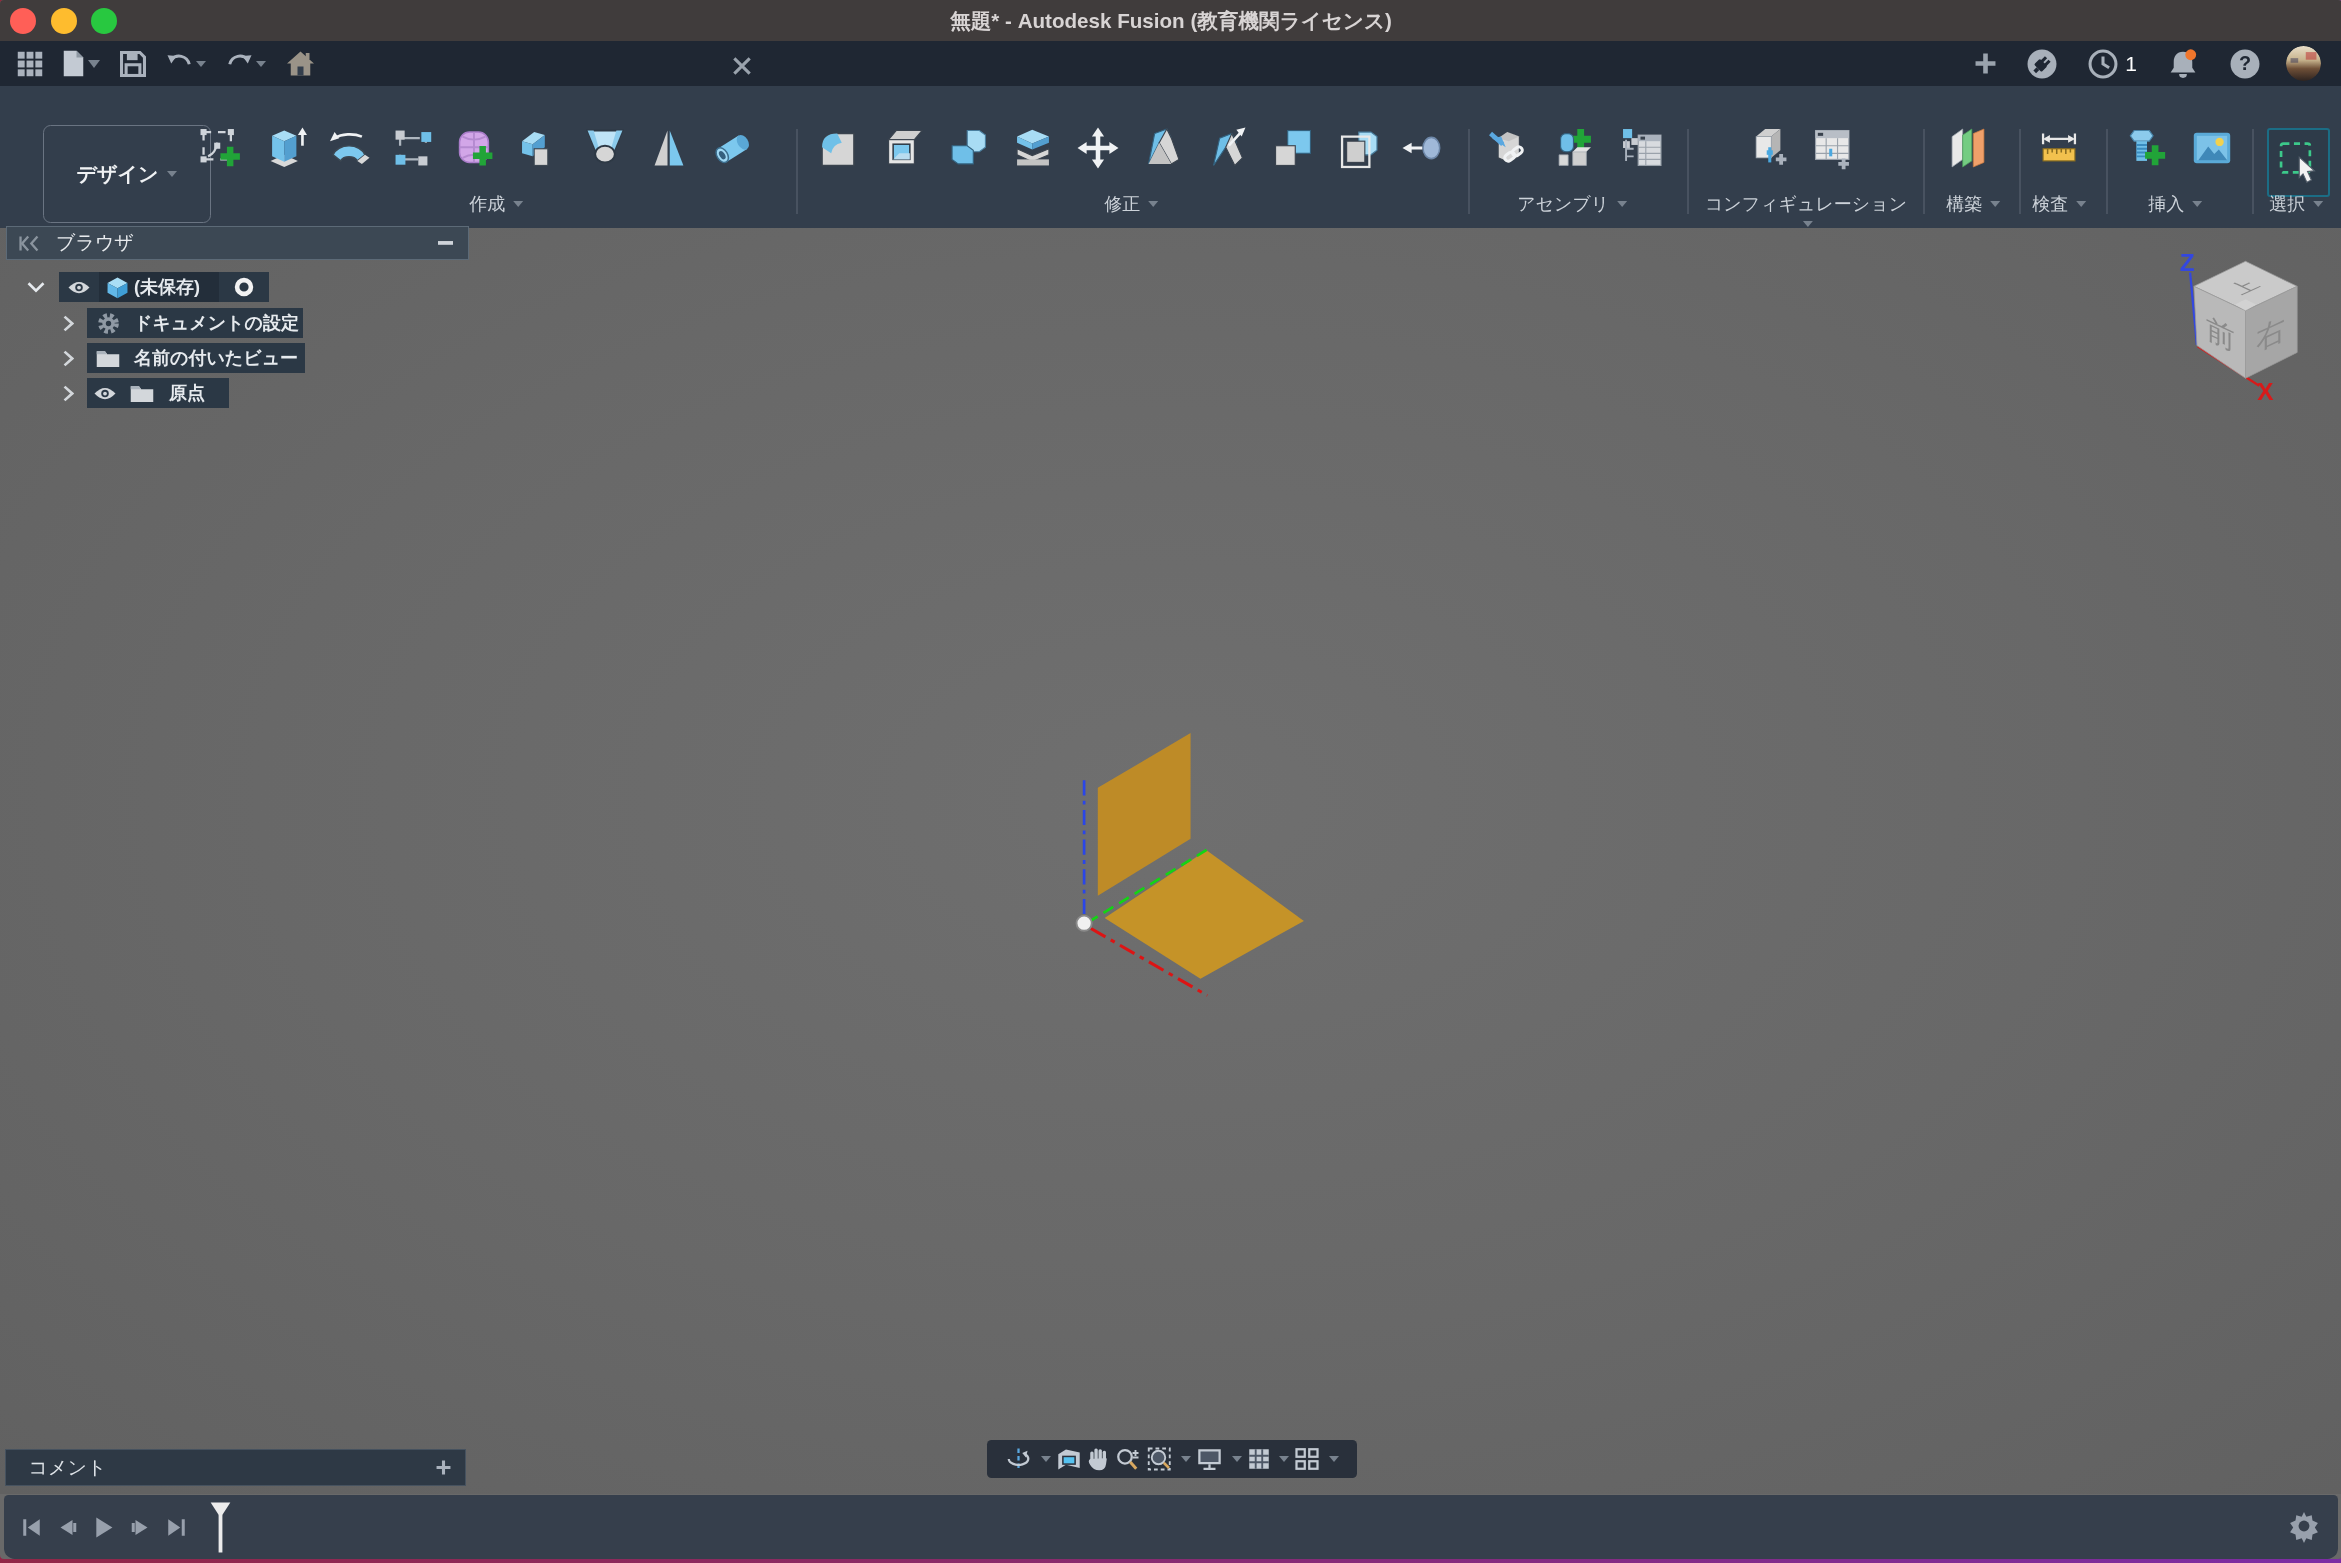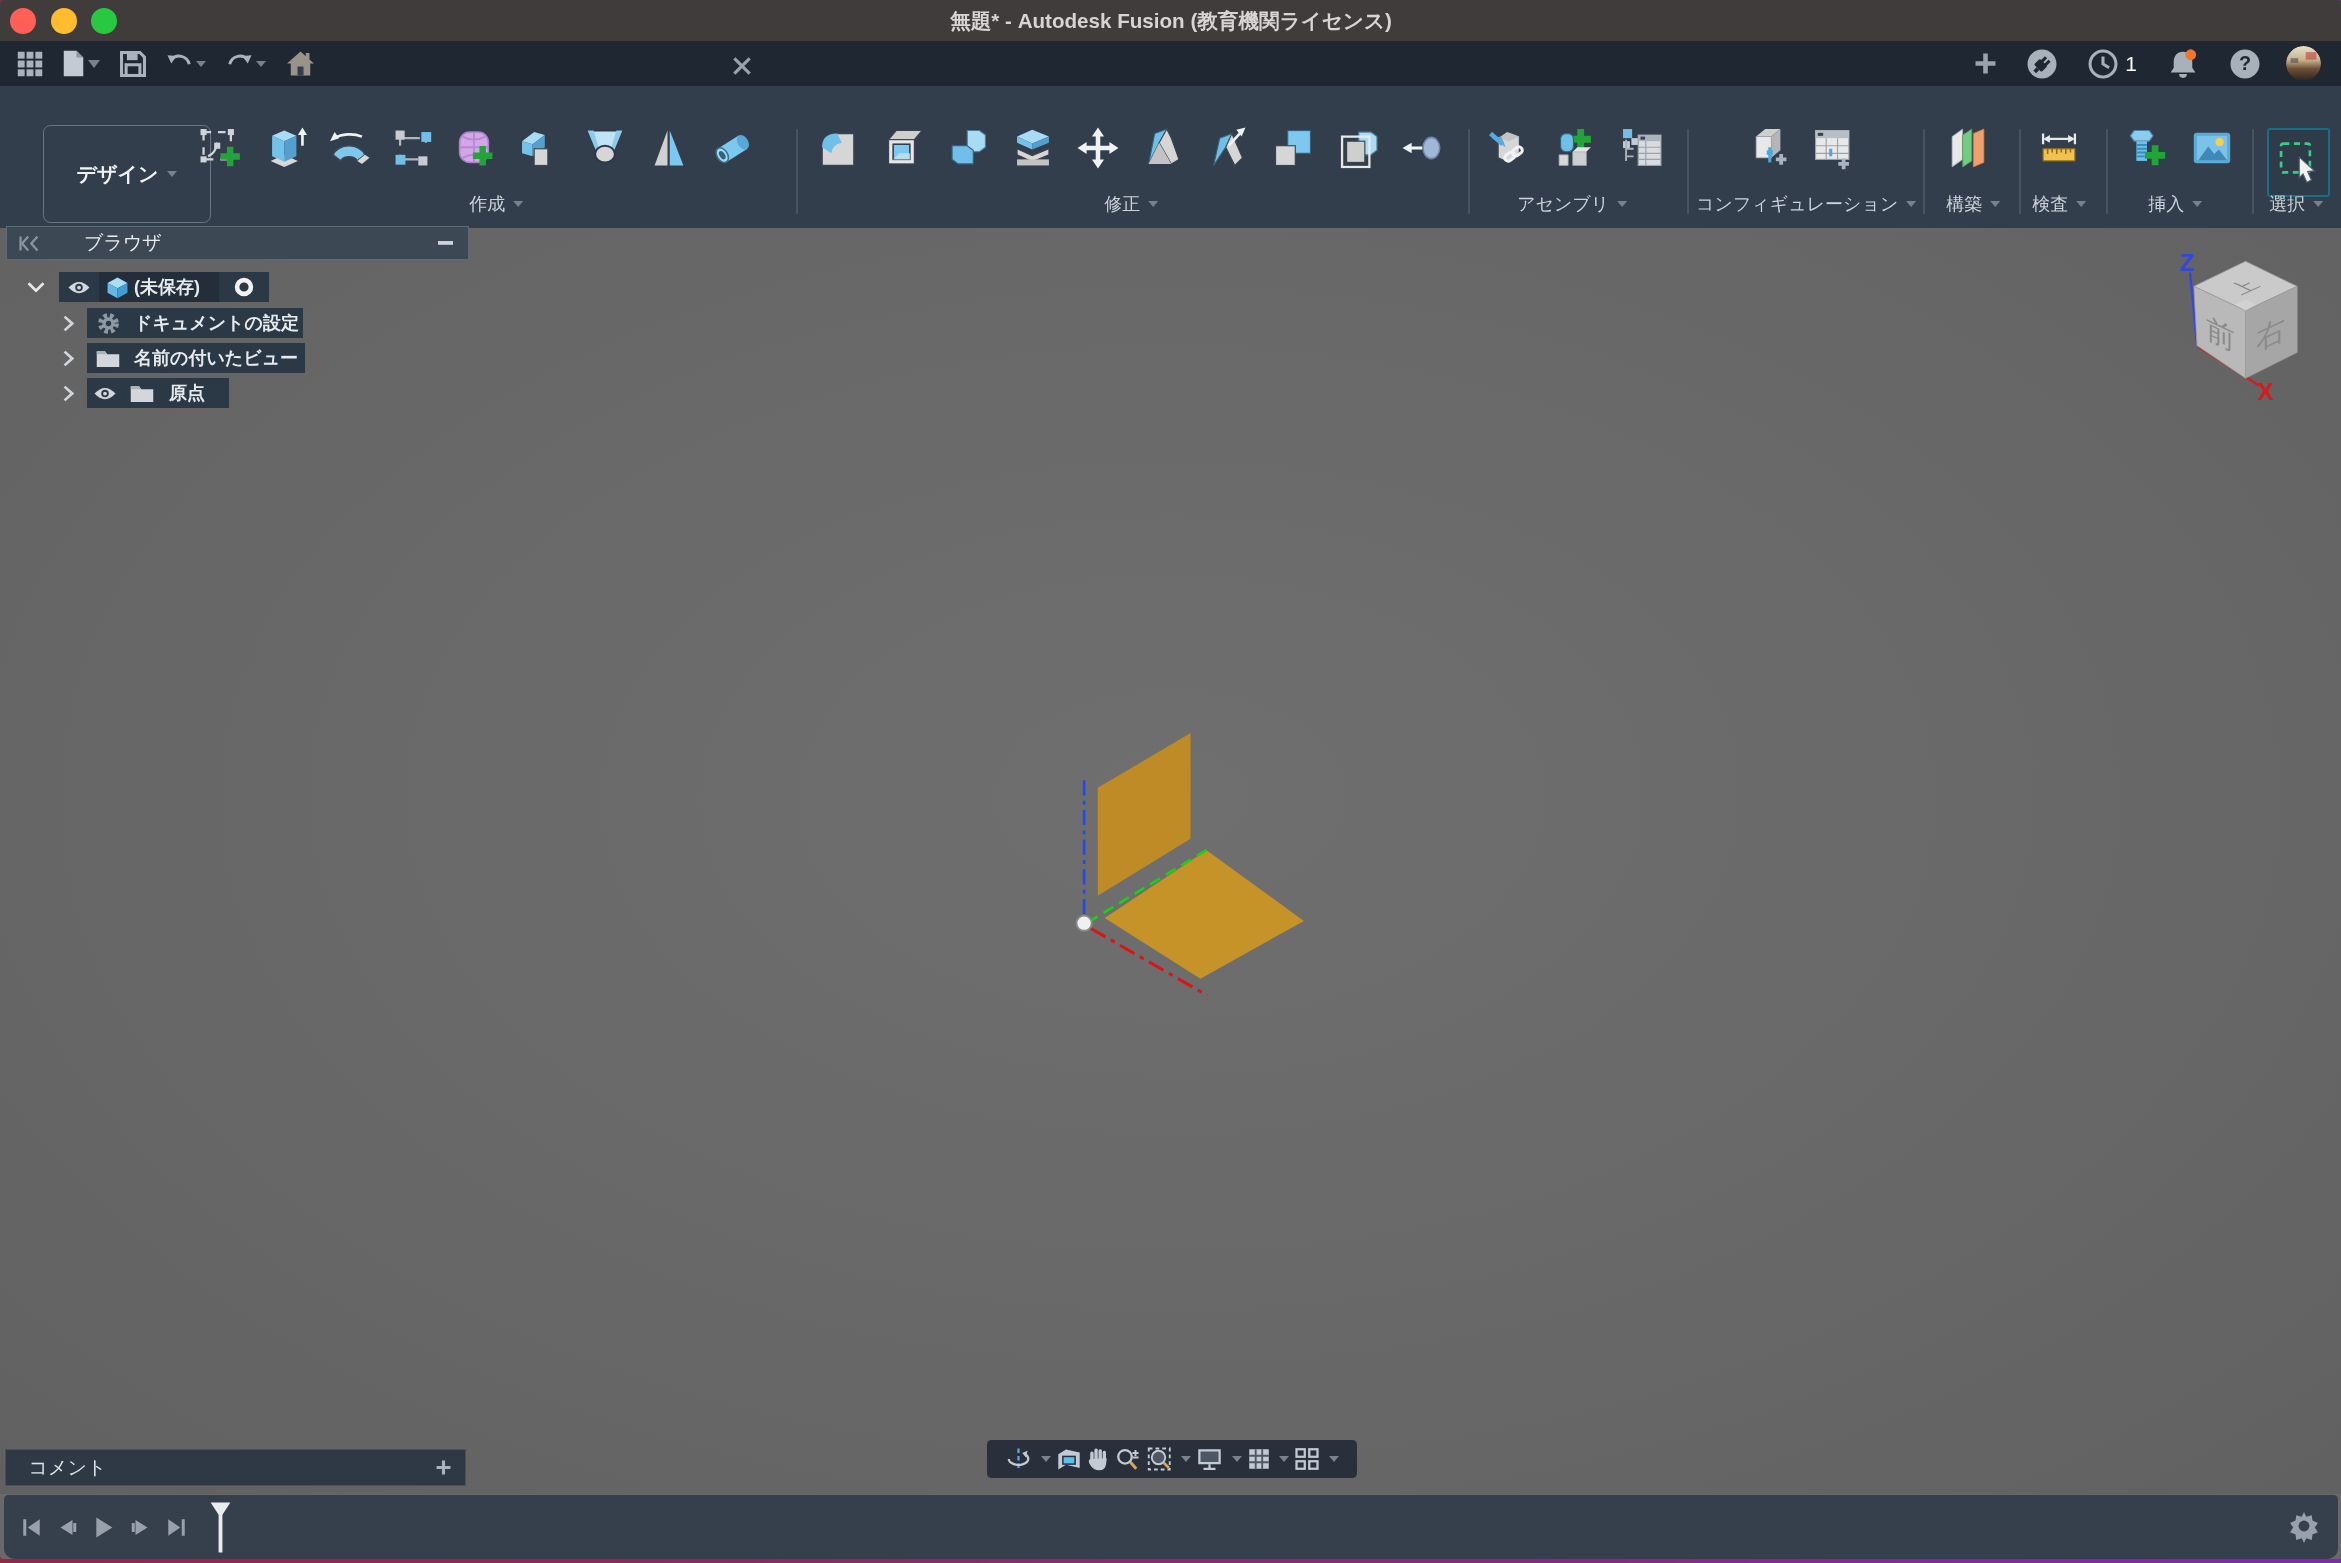--- a/index.html
+++ b/index.html
@@ -41,21 +41,21 @@
   .gdiv{position:absolute;top:43px;width:1.5px;height:85px;background:#485260;}
   .glabel{position:absolute;top:106px;transform:translateX(-50%);display:flex;align-items:center;gap:4.6px;
     color:#ccd2d9;font-size:18px;white-space:nowrap;}
   .sel-box{position:absolute;left:2267px;top:42px;width:59px;height:65px;border:2.3px solid #1b6d85;border-radius:3px;
     background:#2e3b49;display:flex;align-items:center;justify-content:center;}
   
   .canvas{position:absolute;left:0;top:228px;right:0;height:1266px;
     background:radial-gradient(ellipse at 50% 45%,#6f6f6f 0%,#686868 55%,#616161 100%);}
   
   .browser-hd{position:absolute;left:6px;top:226px;width:463px;height:34px;background:#3c4854;border:1.5px solid #5c6a77;
-    box-sizing:border-box;display:flex;align-items:center;color:#e8ebee;font-size:19px;gap:28px;}
+    box-sizing:border-box;display:flex;align-items:center;color:#e8ebee;font-size:19px;}
   .br-title{flex:1;padding-left:17px;}
   .tree-row{position:absolute;height:30px;display:flex;align-items:center;color:#e6eaee;font-size:18px;}
   .seg{position:absolute;top:0;height:30px;background:#2b3845;}
   .seg.dark{background:#232e3a;}
   .tr-i{position:absolute;top:0;height:30px;display:flex;align-items:center;justify-content:center;font-weight:bold;}
   
   .comment-bar{position:absolute;left:4.6px;top:1449px;width:461px;height:37px;background:#2e3945;border:1.5px solid #46525f;
     box-sizing:border-box;display:flex;align-items:center;color:#dfe4e9;font-size:19px;}
   .comment-bar .cm-title{flex:1;padding-left:23px;}
   .cm-add{width:43px;height:34px;display:flex;align-items:center;justify-content:center;}
@@ -434,21 +434,21 @@
         <svg width="44" height="44" viewBox="0 0 58 58">
             <rect x="6" y="6" width="44" height="38" fill="#e8e8e8" stroke="#9aa2ab" stroke-width="1.5"></rect>
             <rect x="6" y="6" width="44" height="10" fill="#b8bec6"></rect>
             <rect x="9" y="9" width="7" height="4" fill="#39424d"></rect>
             <path d="M6 26 h44 M6 36 h44 M20 16 v28 M35 16 v28" stroke="#9aa2ab" stroke-width="1.5"></path>
             <path d="M26 30 v10" stroke="#4aa8e0" stroke-width="4"></path>
             <path d="M36 50 h14 M43 43 v14" stroke="#aab2bd" stroke-width="5"></path>
           </svg>
       </span>
     </div>
-    <div class="glabel" style="left:1806px;">
+    <div class="glabel" style="left:1806px;flex-direction:column;">
       <span>コンフィギュレーション</span>
         <span class="caret sm"></span>
     </div>
 
     <div class="gdiv" style="left:1923px;"></div>
 
     <div class="ricons" style="left:1946px;">
       <span class="rbtn">
         <svg width="44" height="44" viewBox="0 0 58 58">
             <polygon points="8,14 22,4 22,44 8,54" fill="#e8e8e8" stroke="#9aa2ab" stroke-width="1"></polygon>

